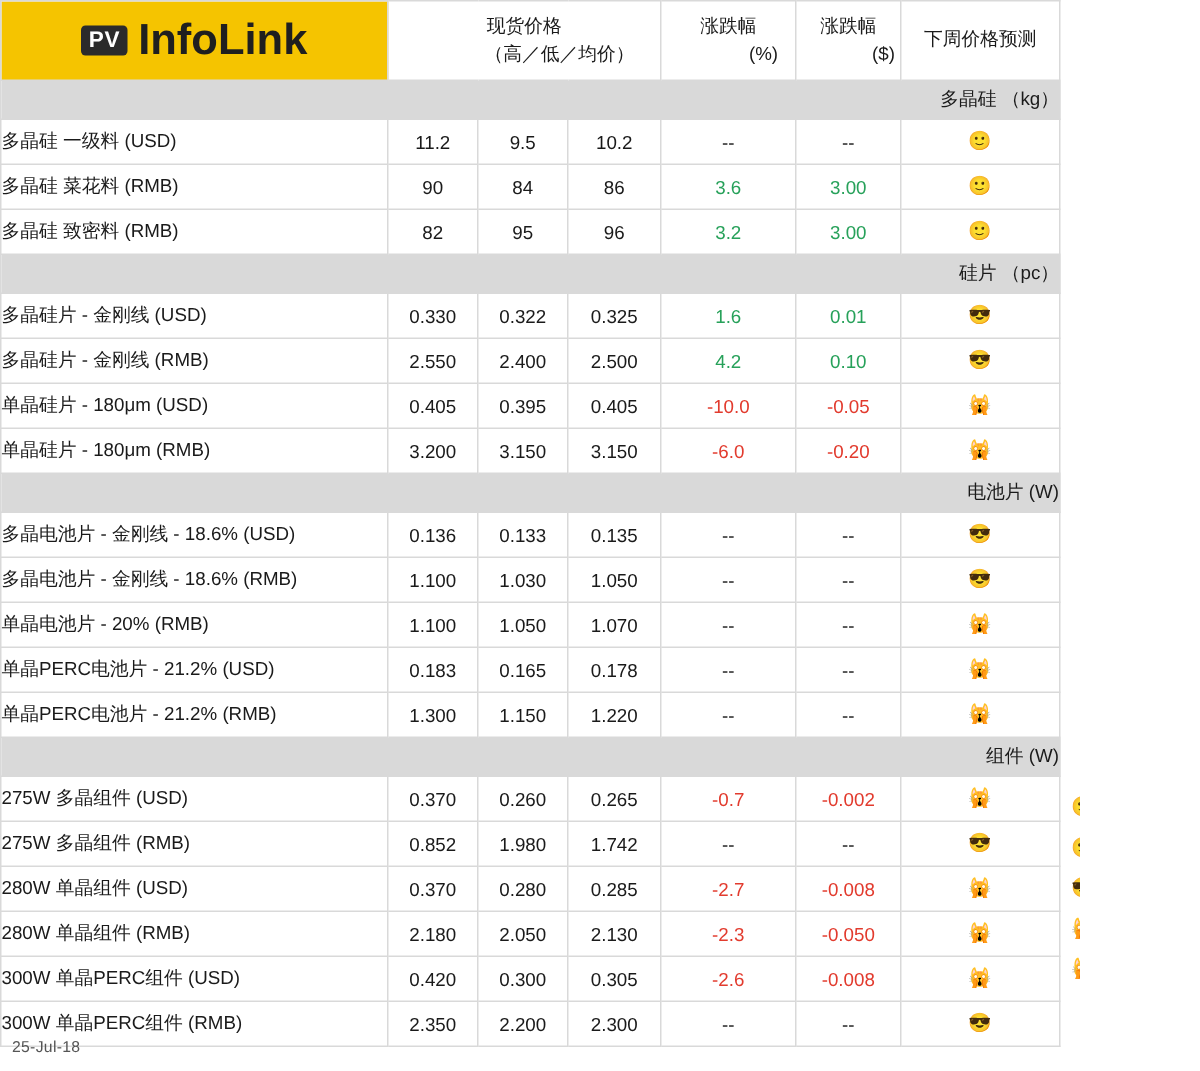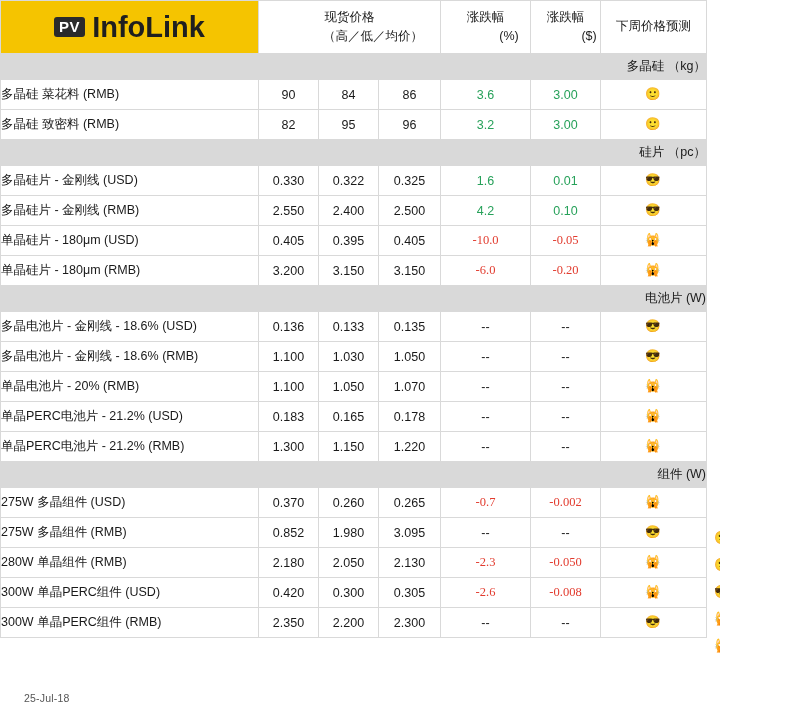--- a/index.html
+++ b/index.html
@@ -98,32 +98,32 @@
     color: #1a1a1a;
     white-space: nowrap;
     overflow: hidden;
   }
   .num {
     text-align: center;
     height: 29px;
     font-size: 12.5px;
   }
   .up { color: #27a15a; }
-  .down { color: #e23b2e; font-family: Liberation Serif, serif; }
+  .down { color: #e23b2e; }
   .flat { color: #1a1a1a; }
   .emoji {
     text-align: center;
     font-size: 14px;
     line-height: 1;
   }
 
   
   .date-label {
     position: absolute;
-    left: 24px;
+    left: 8px;
     top: 692px;
     font-size: 10.5px;
     color: #555555;
     letter-spacing: 0.2px;
   }
 
   
   .legend {
     position: absolute;
     left: 714px;
@@ -183,20 +183,29 @@
         <td class="hdr">
           <span class="l1">下周价格预测</span>
         </td>
       </tr>
     </thead>
     <tbody id="tbody">
         <tr class="section-row">
           <td colspan="7">多晶硅 （kg）</td>
         </tr>
         <tr>
+          <td class="name-cell">多晶硅 一级料 (USD)</td>
+          <td class="num">11.2</td>
+          <td class="num">9.5</td>
+          <td class="num">10.2</td>
+          <td class="num flat">--</td>
+          <td class="num flat">--</td>
+          <td class="emoji">🙂</td>
+        </tr>
+        <tr>
           <td class="name-cell">多晶硅 菜花料 (RMB)</td>
           <td class="num">90</td>
           <td class="num">84</td>
           <td class="num">86</td>
           <td class="num up">3.6</td>
           <td class="num up">3.00</td>
           <td class="emoji">🙂</td>
         </tr>
         <tr>
           <td class="name-cell">多晶硅 致密料 (RMB)</td>
@@ -303,24 +312,33 @@
           <td class="num">0.260</td>
           <td class="num">0.265</td>
           <td class="num down">-0.7</td>
           <td class="num down">-0.002</td>
           <td class="emoji">🙀</td>
         </tr>
         <tr>
           <td class="name-cell">275W 多晶组件 (RMB)</td>
           <td class="num">0.852</td>
           <td class="num">1.980</td>
-          <td class="num">3.095</td>
-          <td class="num flat">--</td>
-          <td class="num flat">--</td>
-          <td class="emoji">😎</td>
+          <td class="num">1.742</td>
+          <td class="num flat">--</td>
+          <td class="num flat">--</td>
+          <td class="emoji">😎</td>
+        </tr>
+        <tr>
+          <td class="name-cell">280W 单晶组件 (USD)</td>
+          <td class="num">0.370</td>
+          <td class="num">0.280</td>
+          <td class="num">0.285</td>
+          <td class="num down">-2.7</td>
+          <td class="num down">-0.008</td>
+          <td class="emoji">🙀</td>
         </tr>
         <tr>
           <td class="name-cell">280W 单晶组件 (RMB)</td>
           <td class="num">2.180</td>
           <td class="num">2.050</td>
           <td class="num">2.130</td>
           <td class="num down">-2.3</td>
           <td class="num down">-0.050</td>
           <td class="emoji">🙀</td>
         </tr>

